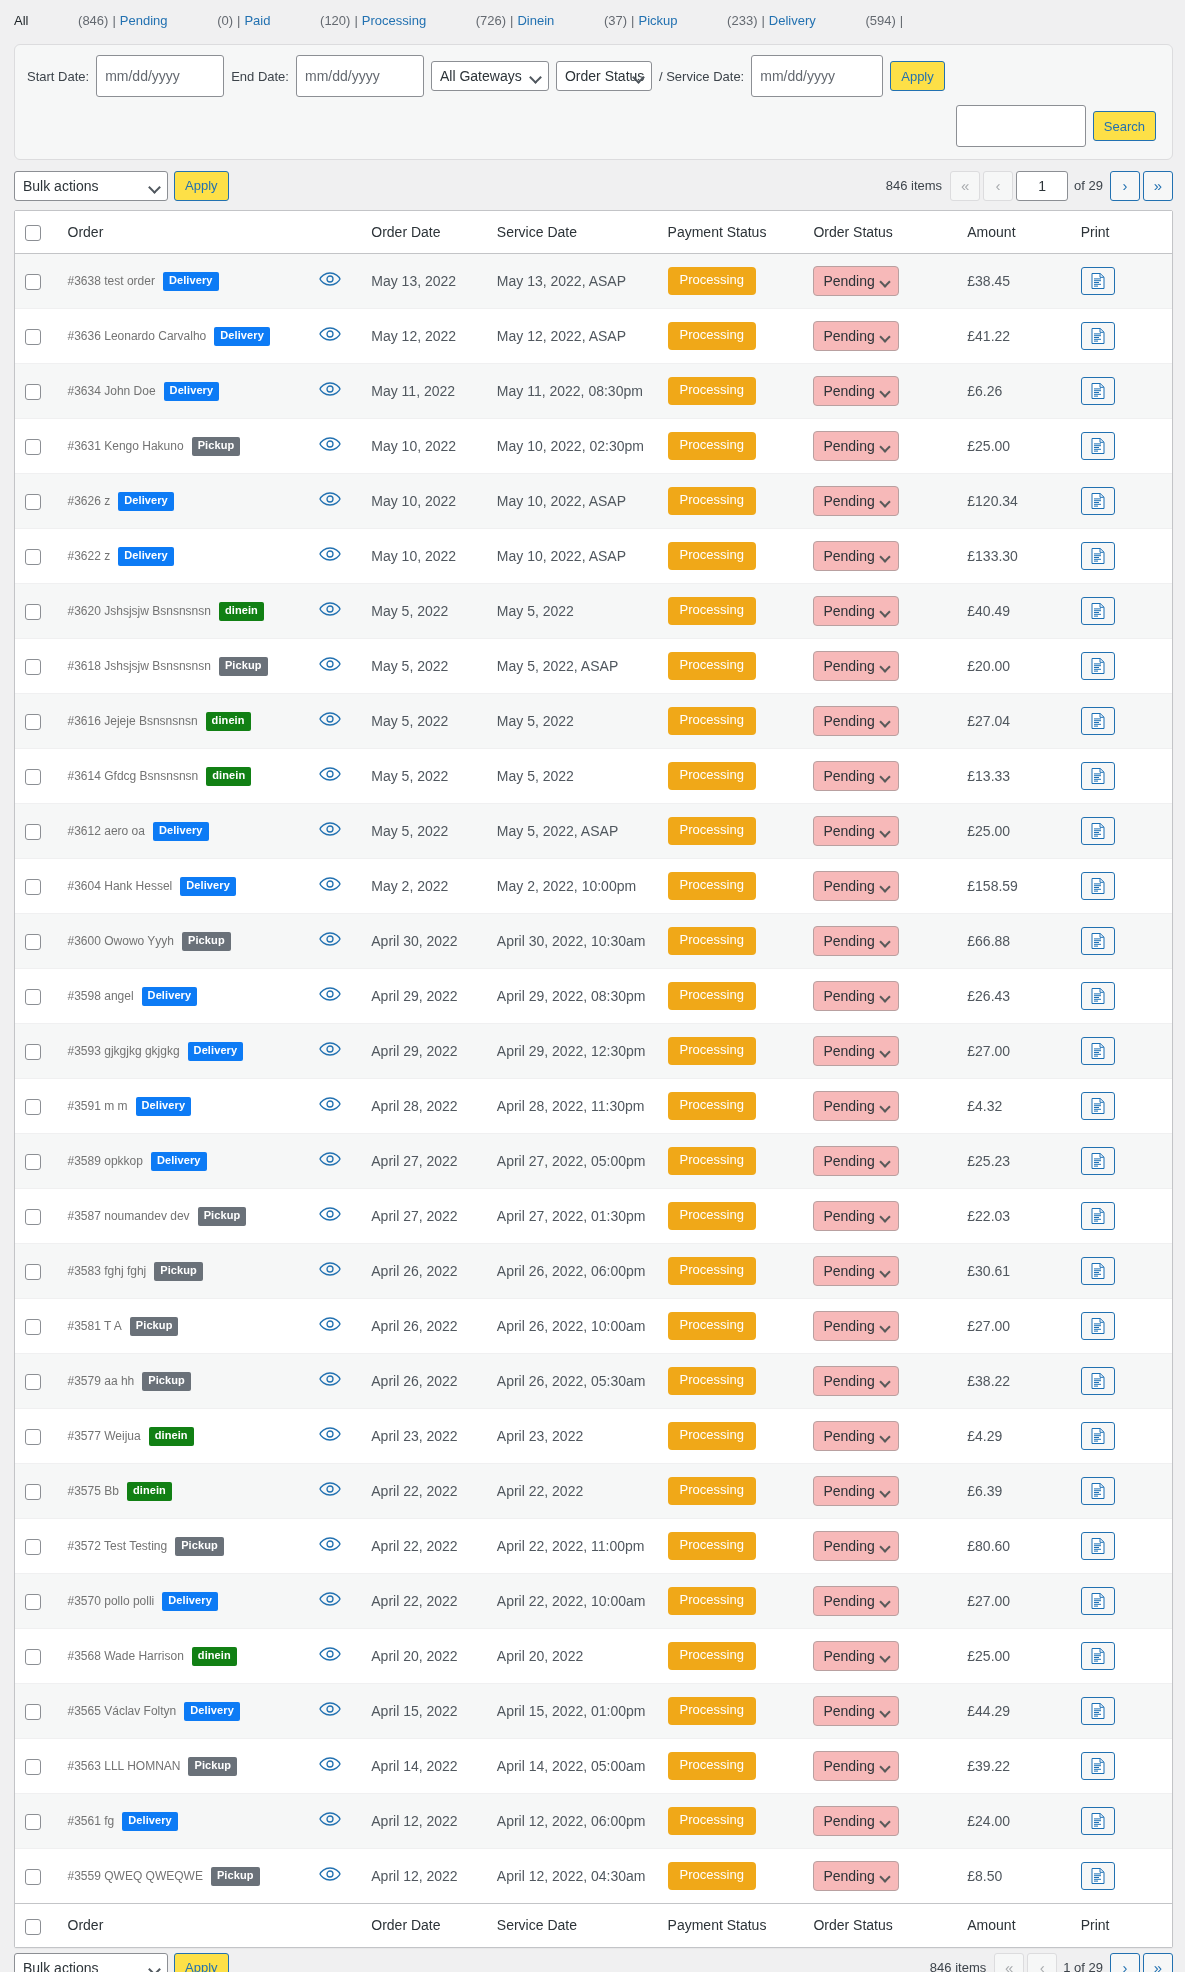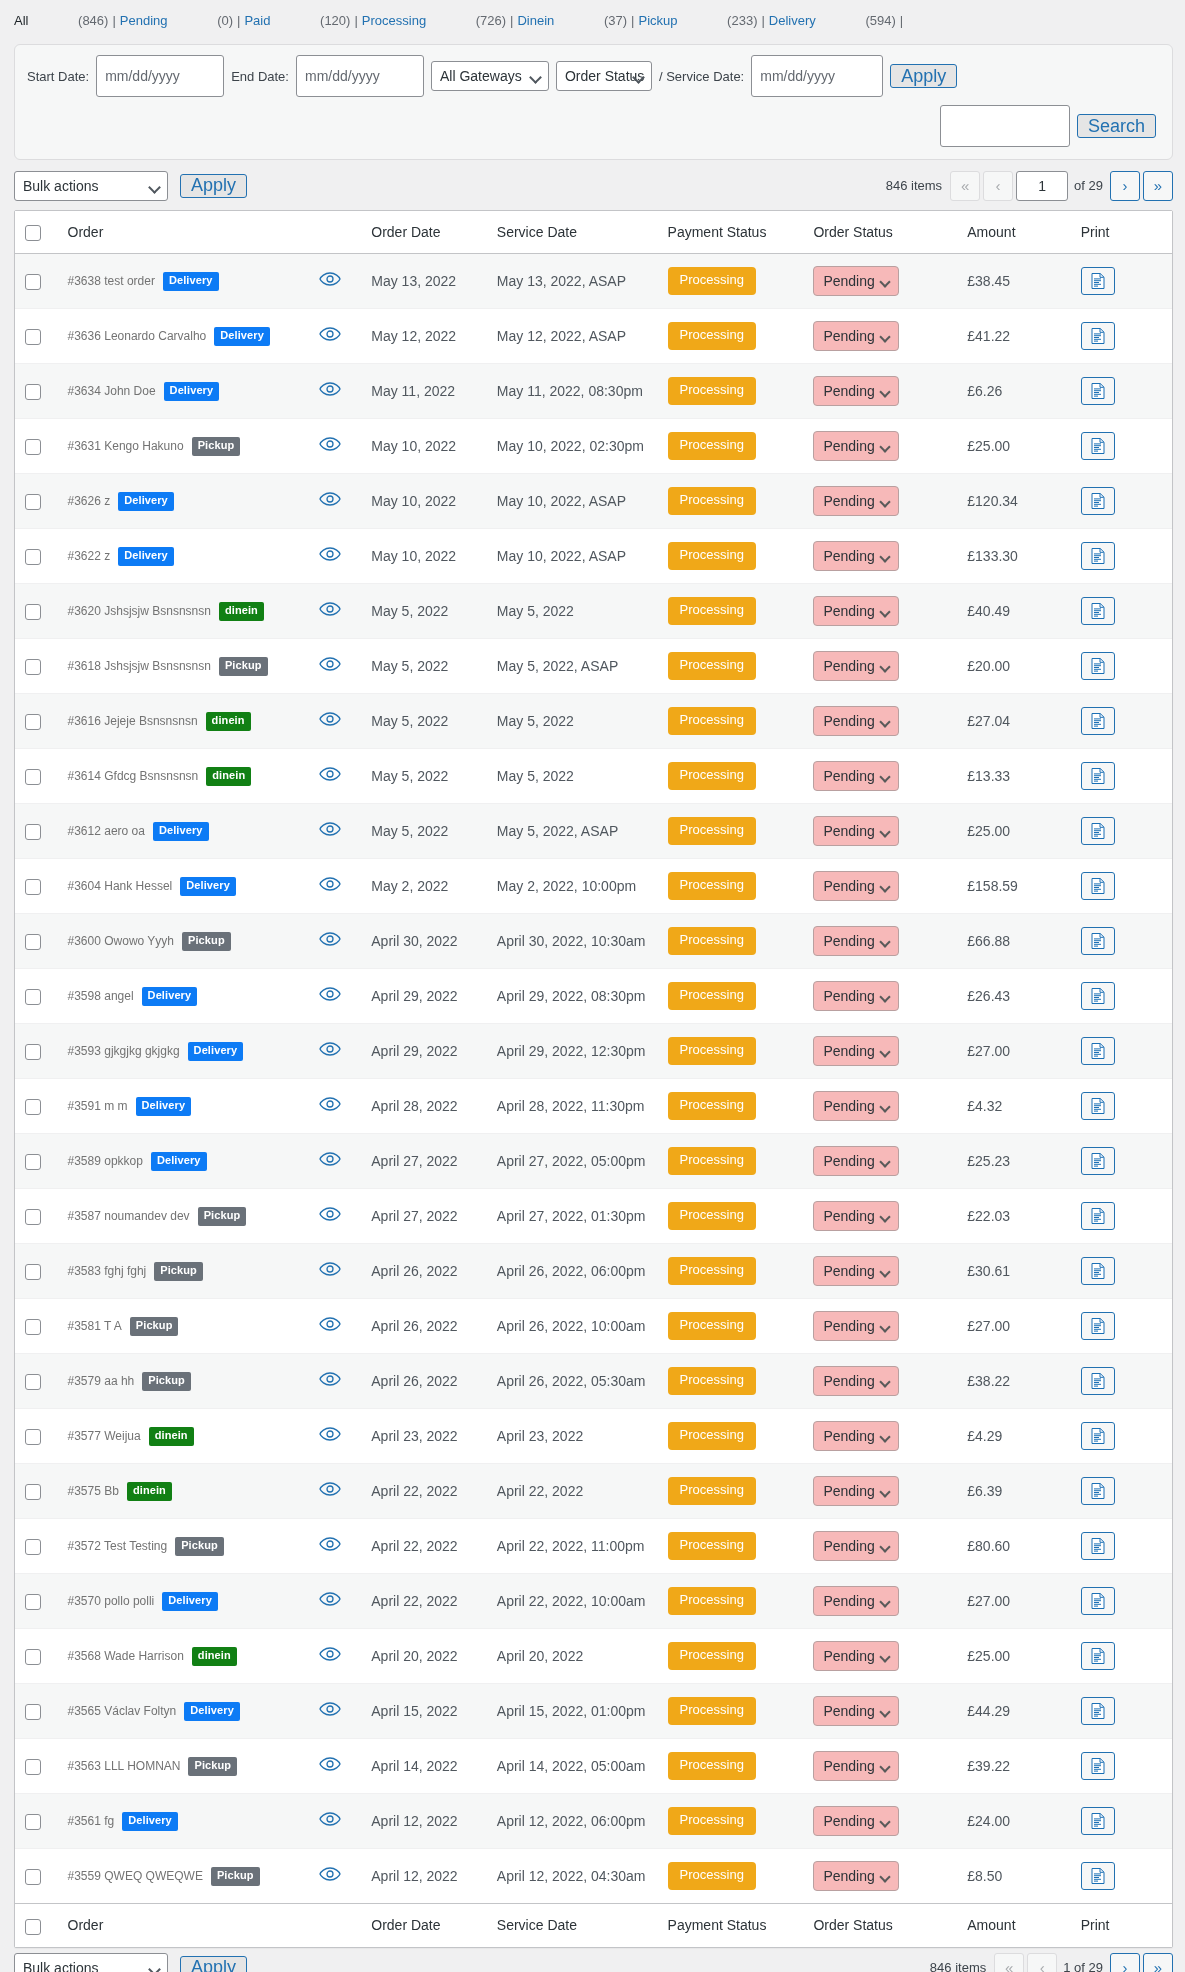--- a/index.html
+++ b/index.html
@@ -87,40 +87,40 @@
     right: 9px; top: 12px;
     width: 7px; height: 7px;
     border-right: 2px solid #50575e;
     border-bottom: 2px solid #50575e;
     transform: rotate(45deg);
     pointer-events: none;
   }
   .sel.gw { width: 118px; }
   .sel.ost { width: 96px; }
   .btn-sec {
-    height: 24px;
+    height: 30px;
     padding: 0 10px;
     border: 1px solid #2271b1;
     border-radius: 3px;
-    background: #e5e5e5;
+    background: #fde047;
     color: #2271b1;
-    font-size: 18px;
+    font-size: 13px;
     font-family: "Liberation Sans", sans-serif;
     cursor: pointer;
     white-space: nowrap;
   }
 
   
   .tablenav {
     display: flex;
     align-items: center;
     padding: 10px 12px 9px 14px;
     height: 50px;
   }
-  .bulk-wrap { display: flex; align-items: center; gap: 12px; }
+  .bulk-wrap { display: flex; align-items: center; gap: 6px; }
   .sel.bulk { width: 154px; height: 30px; }
   .tablenav .spacer { flex: 1 1 auto; }
   .pag {
     display: flex; align-items: center; gap: 3px;
     font-size: 13px; color: #3c434a;
   }
   .pag .items { margin-right: 5px; color: #3c434a; }
   .pag-btn {
     width: 30px; height: 30px;
     display: inline-flex; align-items: center; justify-content: center;

